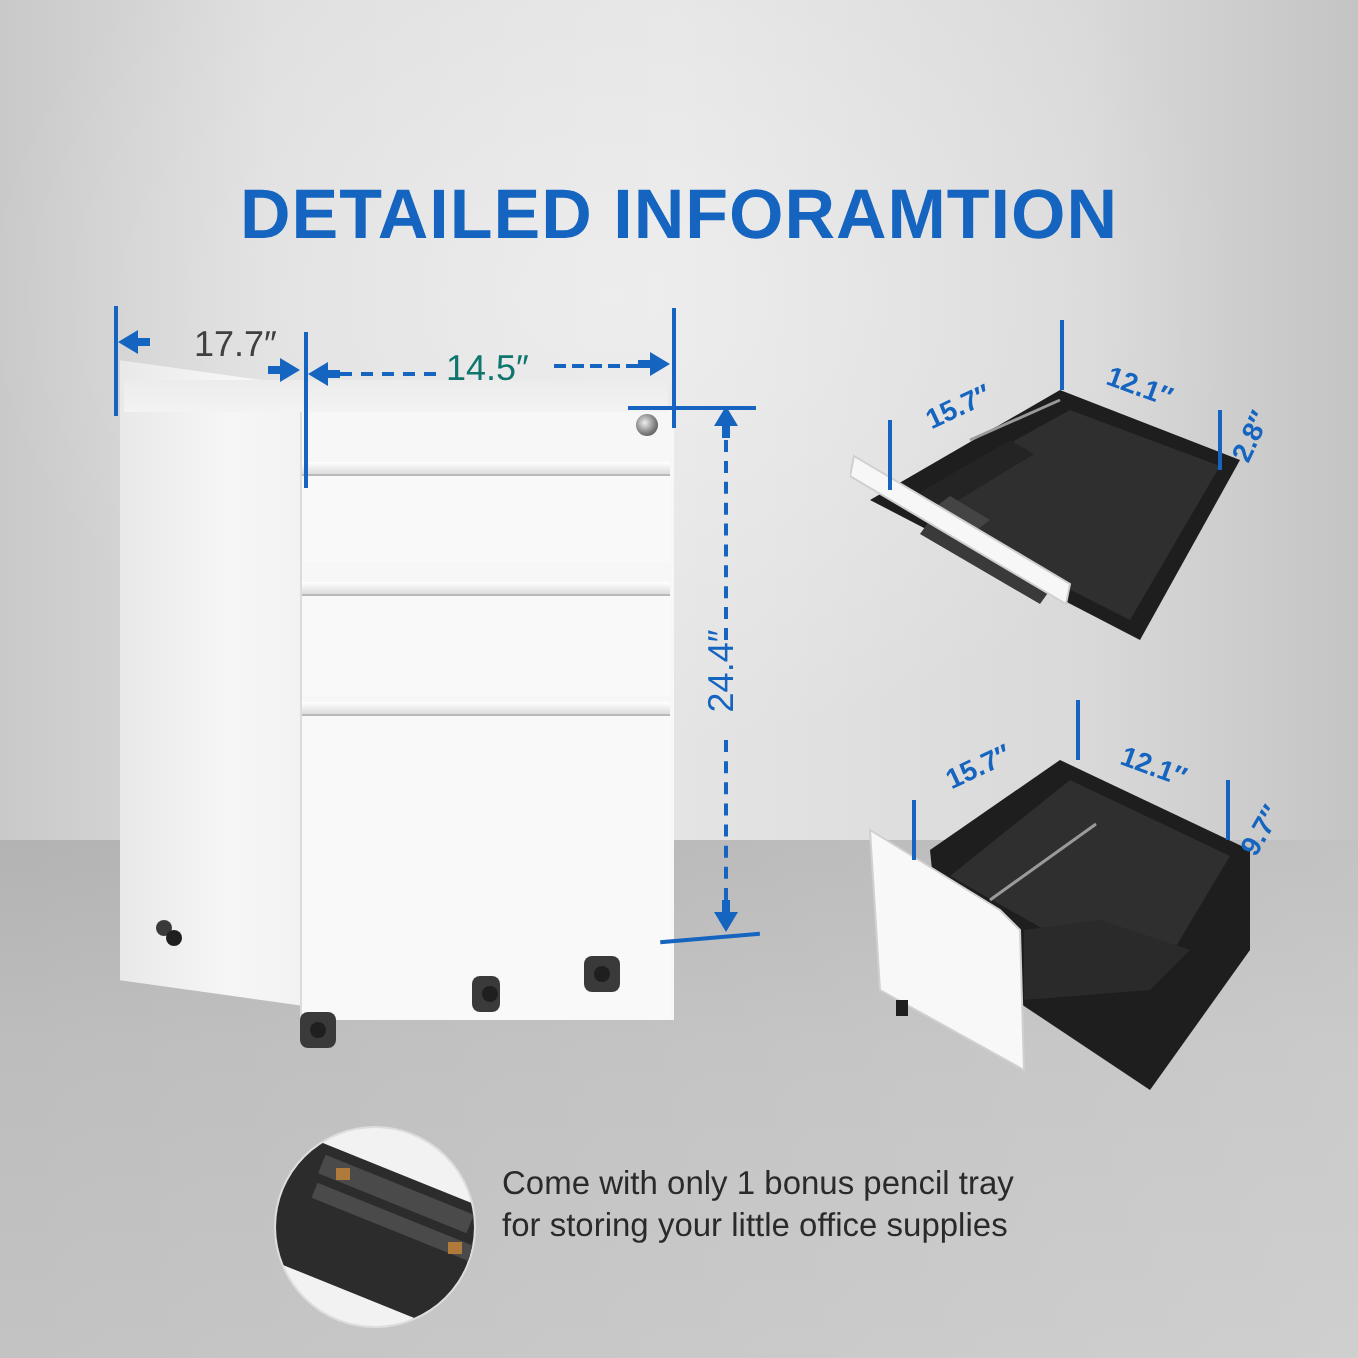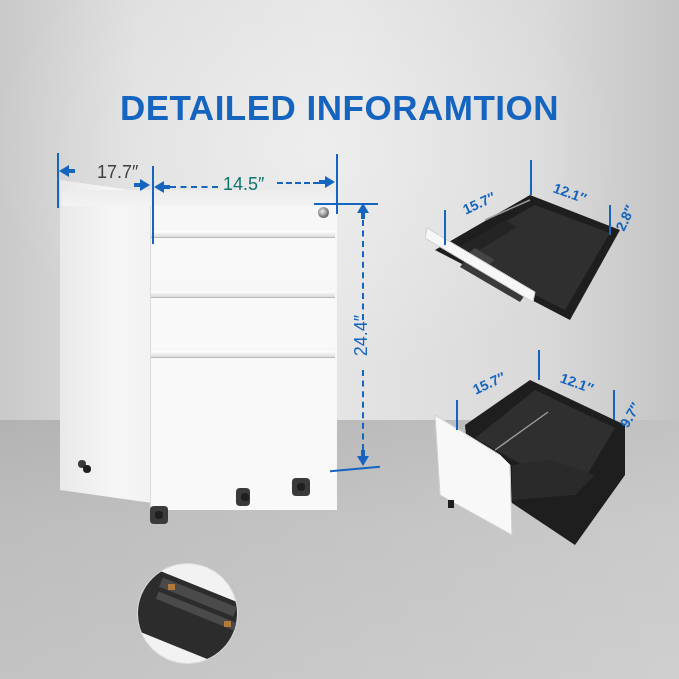--- a/index.html
+++ b/index.html
@@ -161,13 +161,17 @@
     <div class="vline" style="left:613px;top:390px;height:30px;background:#1565c0;"></div>
   </div>
 
   <div class="callout">
     <div class="c-dark"></div>
     <div class="c-slot" style="left:20px;top:28px;width:80px;height:10px;transform:rotate(22deg);"></div>
     <div class="c-slot" style="left:16px;top:44px;width:90px;height:8px;transform:rotate(22deg);"></div>
     <div class="c-tan" style="left:30px;top:20px;"></div>
     <div class="c-tan" style="left:86px;top:57px;"></div>
   </div>
+  <div class="callout-text">
+    <div>Come with only 1 bonus pencil tray</div>
+    <div>for storing your little office supplies</div>
+  </div>
 </div>
 
 </body></html>

